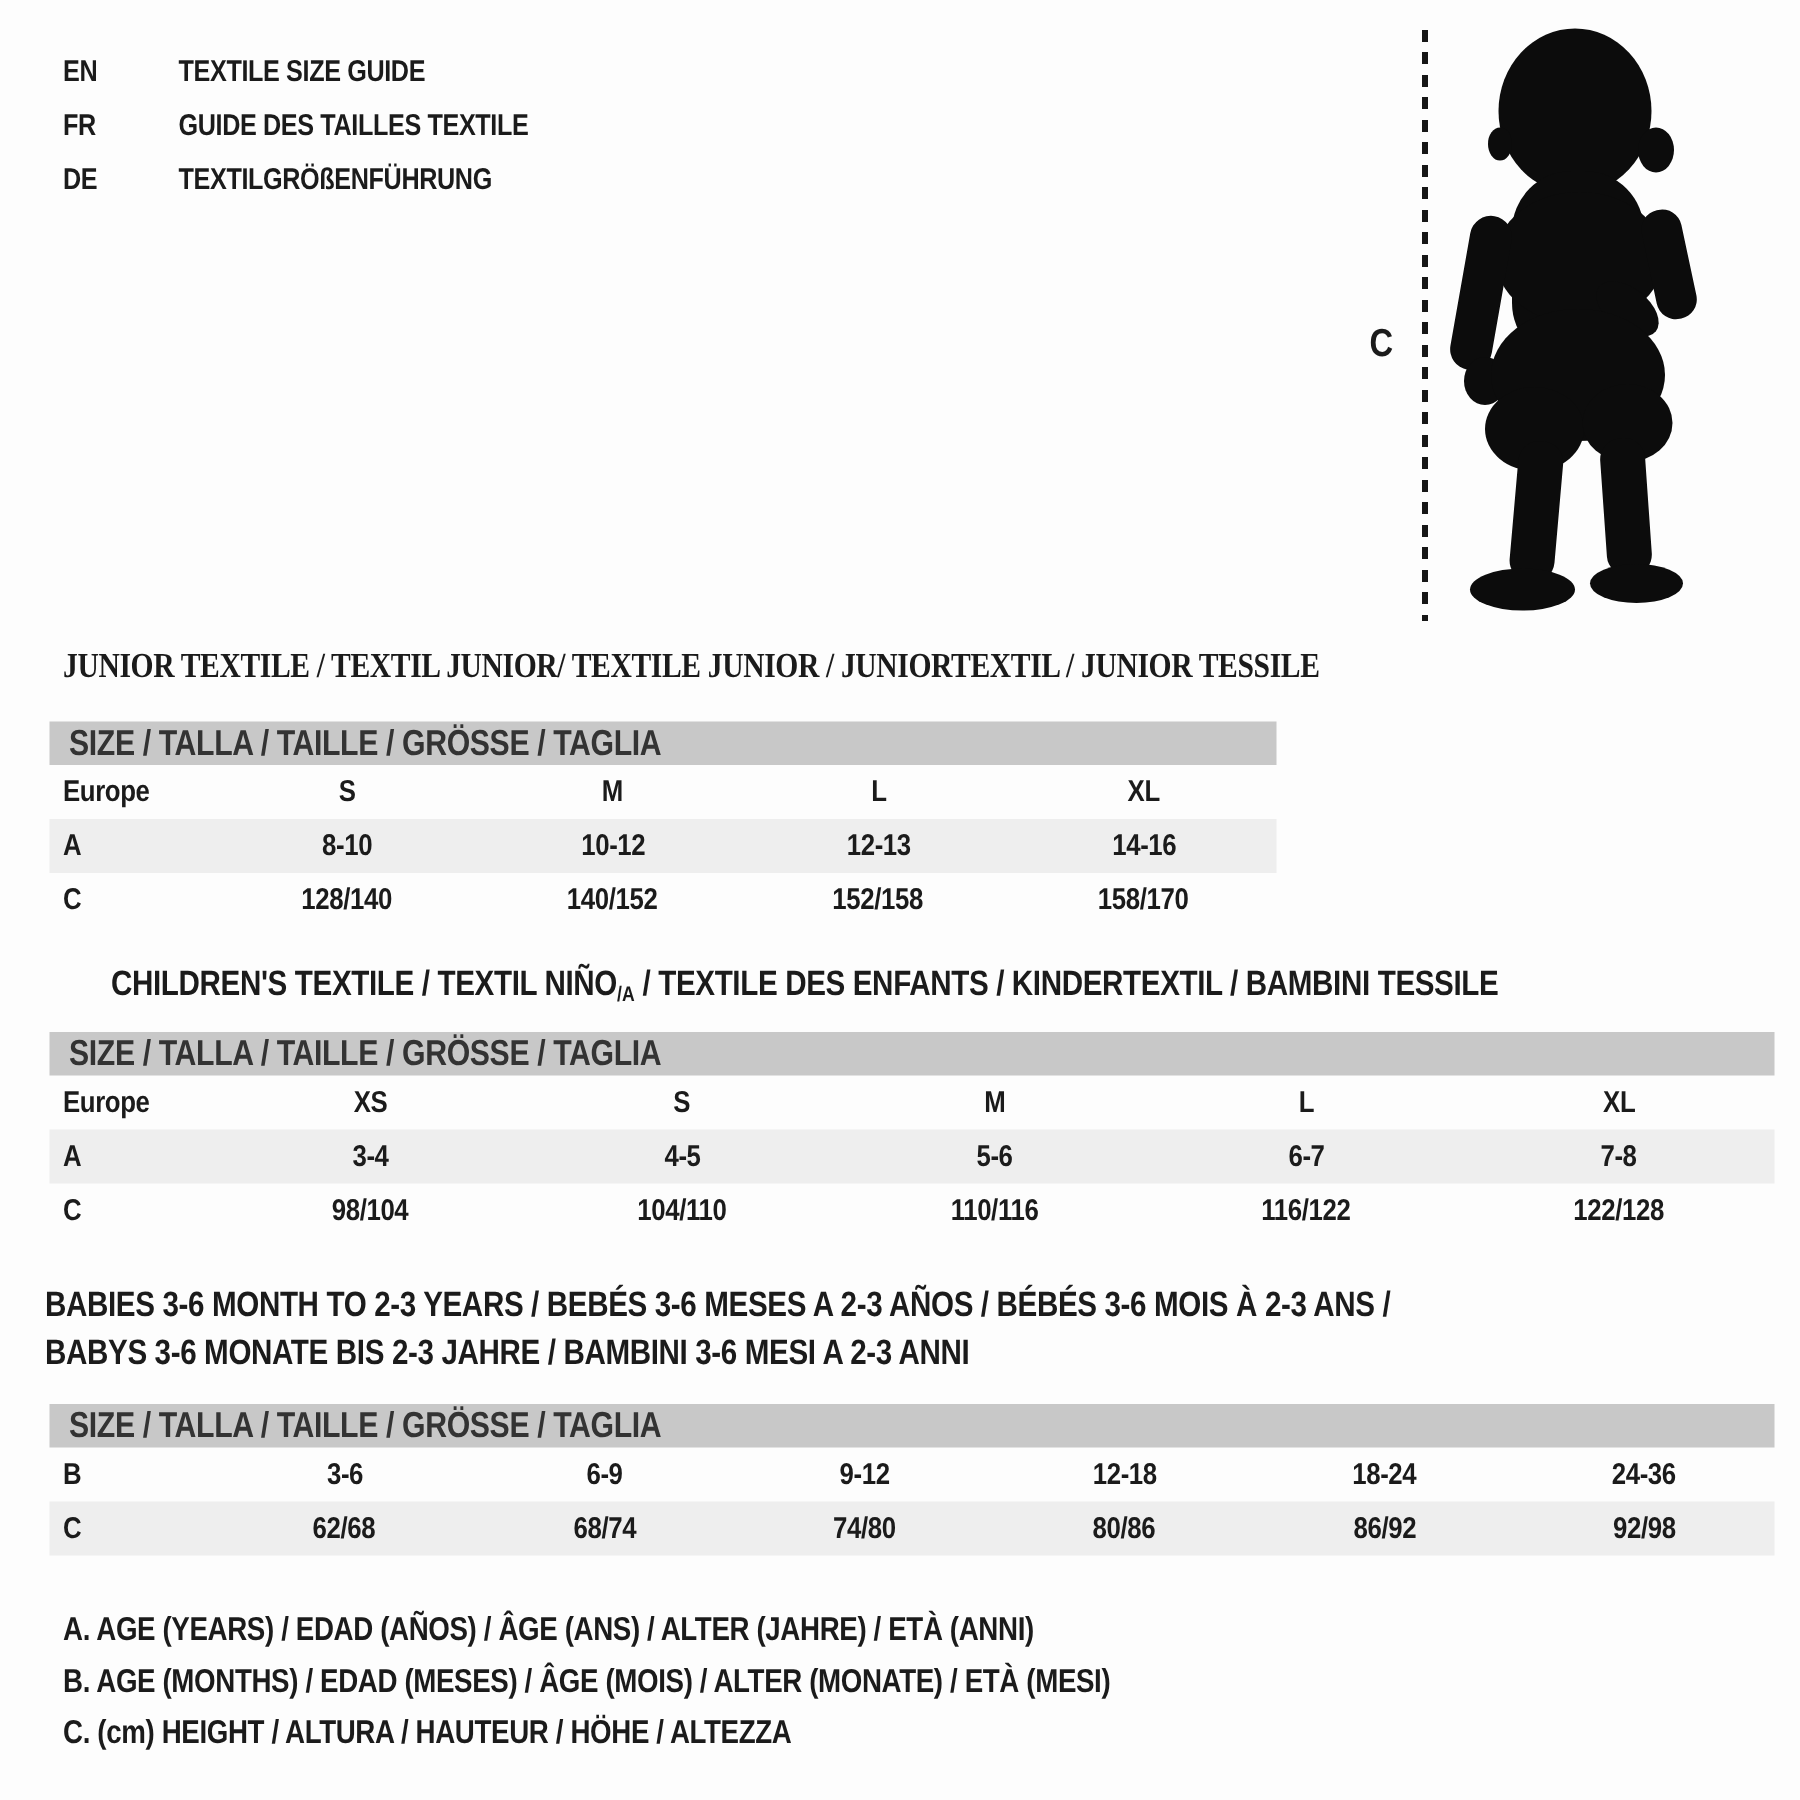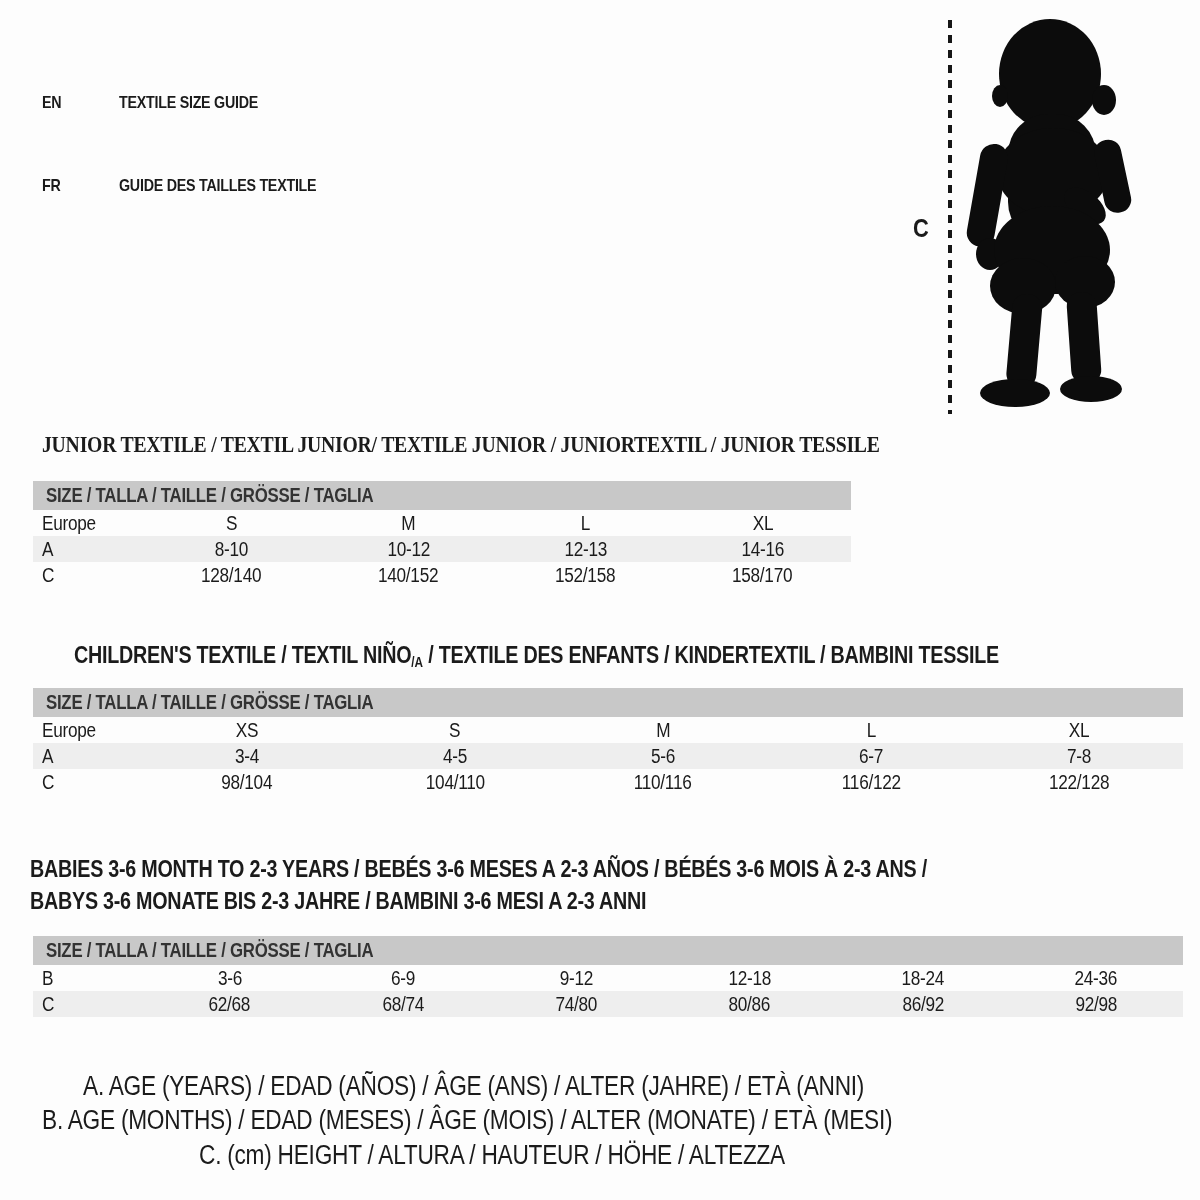--- a/index.html
+++ b/index.html
@@ -13,21 +13,21 @@
   }
   .page { position: absolute; inset: 0; }
 
   
   .cond { display: inline-block; transform: scaleX(0.84); transform-origin: 0 50%; white-space: nowrap; letter-spacing: -0.3px; }
   .cx   { display: inline-block; transform: scaleX(0.86); transform-origin: 50% 50%; white-space: nowrap; letter-spacing: -0.3px; }
   .ol   { transform-origin: 0 50%; }
 
   
   .languages { position: absolute; left: 42px; top: 30px; }
-  .lang-row { display: flex; align-items: flex-end; height: 36px; font-size: 17px; font-weight: 700; margin-top: 47px; }
+  .lang-row { display: flex; align-items: center; height: 36px; font-size: 20px; font-weight: 700; }
   .lang-code { width: 77px; }
 
   
   .measure-line {
     position: absolute; left: 948px; top: 20px; width: 4px; height: 394px;
     background: repeating-linear-gradient(180deg, #161616 0 8px, transparent 8px 15px);
   }
   .measure-label { position: absolute; left: 913px; top: 213px; font-size: 26px; font-weight: 700; }
   .figure-svg { position: absolute; left: 963px; top: 14px; }
 
@@ -38,44 +38,48 @@
   .title-babies   { left: 30px; top: 853px; line-height: 32px; }
   .sub-a { font-size: 14px; vertical-align: -4px; letter-spacing: 0; }
 
   
   .size-table { position: absolute; }
   .t-junior   { left: 33px; top: 481px; width: 818px; }
   .t-children { left: 33px; top: 688px; width: 1150px; }
   .t-babies   { left: 33px; top: 936px; width: 1150px; }
   .size-bar {
     height: 29px; background: #c8c8c8; display: flex; align-items: center;
-    padding-left: 13px; font-size: 20px; font-weight: 700; color: #333;
+    padding-left: 13px; font-size: 24px; font-weight: 700; color: #333;
   }
-  .trow { display: flex; align-items: center; height: 26px; font-size: 20px; font-weight: 400; }
+  .trow { display: flex; align-items: center; height: 36px; font-size: 20px; font-weight: 700; }
   .trow.alt { background: #eeeeee; }
   .lab { width: 110px; padding-left: 9px; box-sizing: border-box; text-align: left; }
   .cell { flex: 1; text-align: center; }
 
   
   .legend { position: absolute; left: 42px; top: 1069px; }
-  .legend-line { height: 34.5px; display: flex; align-items: center; font-size: 27px; font-weight: 400; justify-content: center; }
+  .legend-line { height: 34.5px; display: flex; align-items: center; font-size: 22px; font-weight: 700; }
 </style>
 </head>
 <body>
 
 <div class="page">
 
   <div class="languages">
     <div class="lang-row">
       <span class="lang-code"><span class="cond">EN</span></span>
       <span class="cond">TEXTILE SIZE GUIDE</span>
     </div>
     <div class="lang-row">
       <span class="lang-code"><span class="cond">FR</span></span>
       <span class="cond">GUIDE DES TAILLES TEXTILE</span>
+    </div>
+    <div class="lang-row">
+      <span class="lang-code"><span class="cond">DE</span></span>
+      <span class="cond">TEXTILGRÖßENFÜHRUNG</span>
     </div>
   </div>
 
   <div class="measure-line"></div>
   <div class="measure-label"><span class="cond">C</span></div>
   <div class="figure-svg">
     <svg width="176" height="406" viewBox="0 0 176 406" xmlns="http://www.w3.org/2000/svg" aria-hidden="true">
       <g fill="#0c0c0c">
         <ellipse cx="87" cy="60" rx="51" ry="55"></ellipse>
         <ellipse cx="37" cy="82" rx="8" ry="11"></ellipse>

